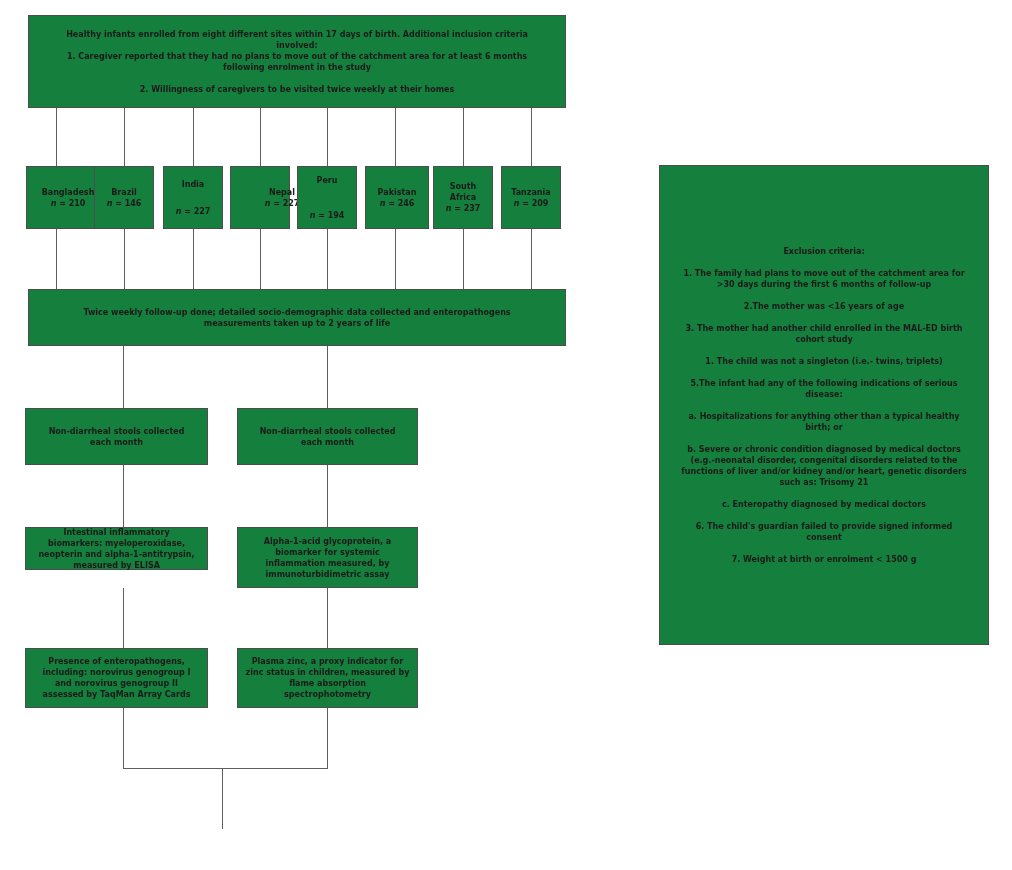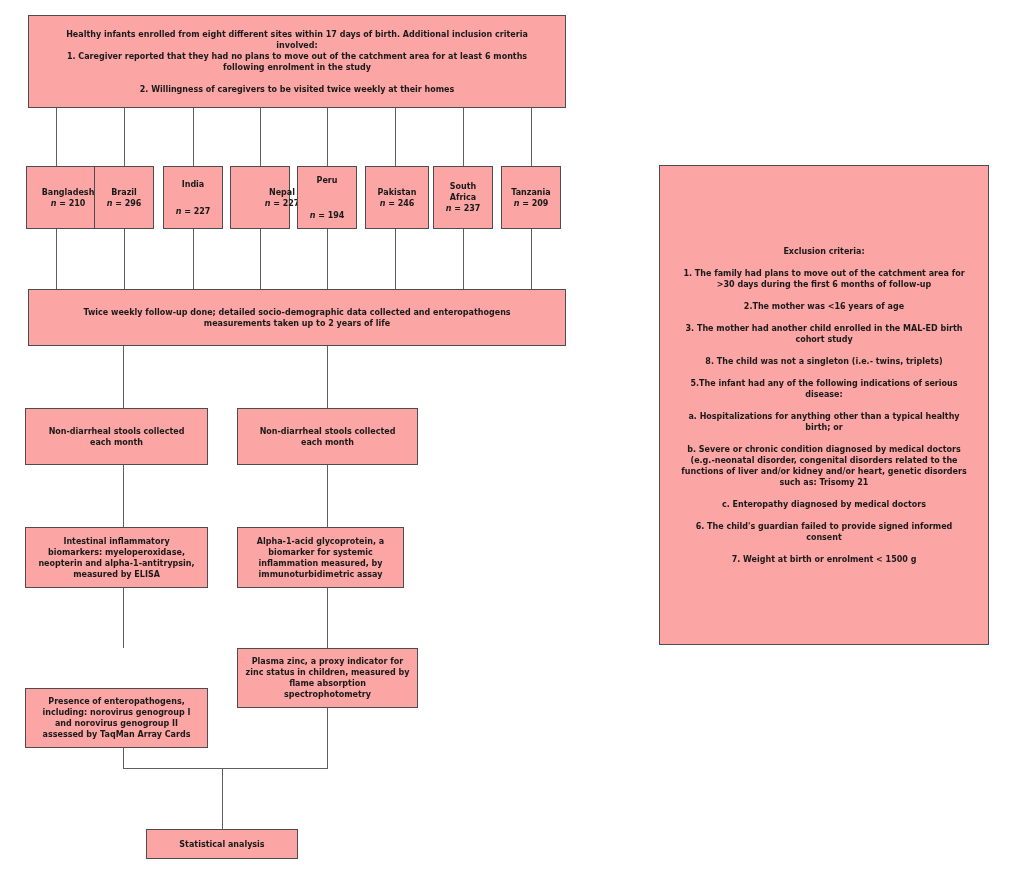--- a/index.html
+++ b/index.html
@@ -3,21 +3,21 @@
 <meta charset="utf-8">
 <style>
   html,body{margin:0;padding:0;background:#ffffff;}
   #canvas{
     position:relative;width:1012px;height:870px;background:#ffffff;
     font-family:"DejaVu Sans","Liberation Sans",sans-serif;
     color:#1a1a1a;overflow:hidden;
   }
   .box{
     position:absolute;box-sizing:border-box;
-    border:1px solid #4d4d4d;background:#fca5a5;
+    border:1px solid #4d4d4d;background:#15803d;
     display:flex;flex-direction:column;align-items:center;justify-content:center;
     text-align:center;font-weight:bold;font-size:8px;line-height:11px;
   }
   .line{min-height:11px;white-space:nowrap;}
   .vline{position:absolute;width:1px;background:#5f5f5f;}
   .hline{position:absolute;height:1px;background:#5f5f5f;}
   .excl-item{margin:0 0 11px 0;}
   .excl-item:last-child{margin-bottom:0;}
   .n-italic{font-style:italic;}
   .country-name{white-space:normal;padding:0 2px;}
@@ -47,41 +47,38 @@
   <div class="vline" style="left:123px;top:708px;height:60px;"></div>
 
   <div class="vline" style="left:327px;top:346px;height:62px;"></div>
   <div class="vline" style="left:327px;top:465px;height:62px;"></div>
   <div class="vline" style="left:327px;top:588px;height:60px;"></div>
   <div class="vline" style="left:327px;top:708px;height:60px;"></div>
 
   <div class="hline" style="left:123px;top:768px;width:205px;"></div>
   <div class="vline" style="left:222px;top:768px;height:61px;"></div>
 
-  <div class="box" style="left:146px;top:829px;width:152px;height:30px;">
-    <div class="line">Statistical analysis</div>
-  </div>
 
   <div class="box" id="exclusion-box" style="left:659px;top:165px;width:330px;height:480px;padding:12px;">
     <div class="excl-item" id="exclusion-title-wrap">
       <div class="line">Exclusion criteria:</div>
     </div>
   <div class="excl-item">
         <div class="line">1. The family had plans to move out of the catchment area for</div>
         <div class="line">&gt;30 days during the first 6 months of follow-up</div>
       </div>
       <div class="excl-item">
         <div class="line">2.The mother was &lt;16 years of age</div>
       </div>
       <div class="excl-item">
         <div class="line">3. The mother had another child enrolled in the MAL-ED birth</div>
         <div class="line">cohort study</div>
       </div>
       <div class="excl-item">
-        <div class="line">8. The child was not a singleton (i.e.- twins, triplets)</div>
+        <div class="line">1. The child was not a singleton (i.e.- twins, triplets)</div>
       </div>
       <div class="excl-item">
         <div class="line">5.The infant had any of the following indications of serious</div>
         <div class="line">disease:</div>
       </div>
       <div class="excl-item">
         <div class="line">a. Hospitalizations for anything other than a typical healthy</div>
         <div class="line">birth; or</div>
       </div>
       <div class="excl-item">
@@ -103,21 +100,21 @@
     </div>
 
 <div class="box" style="left: 26px; top: 166px; width: 84px; height: 63px;">
       <div class="line country-name">Bangladesh</div>
       <div class="line"><span class="n-italic">n</span><span> = 210</span></div>
     </div>
     <div class="vline" style="left: 56px; top: 108px; height: 58px;"></div>
     <div class="vline" style="left: 56px; top: 229px; height: 60px;"></div>
     <div class="box" style="left: 94px; top: 166px; width: 60px; height: 63px;">
       <div class="line country-name">Brazil</div>
-      <div class="line"><span class="n-italic">n</span><span> = 296</span></div>
+      <div class="line"><span class="n-italic">n</span><span> = 146</span></div>
     </div>
     <div class="vline" style="left: 124px; top: 108px; height: 58px;"></div>
     <div class="vline" style="left: 124px; top: 229px; height: 60px;"></div>
     <div class="box" style="left: 163px; top: 166px; width: 60px; height: 63px; gap: 16px;">
       <div class="line country-name">India</div>
       <div class="line"><span class="n-italic">n</span><span> = 227</span></div>
     </div>
     <div class="vline" style="left: 193px; top: 108px; height: 58px;"></div>
     <div class="vline" style="left: 193px; top: 229px; height: 60px;"></div>
     <div class="box" style="left: 230px; top: 166px; width: 60px; height: 63px; padding-left: 44px;">
@@ -147,37 +144,37 @@
     <div class="box" style="left: 501px; top: 166px; width: 60px; height: 63px;">
       <div class="line country-name">Tanzania</div>
       <div class="line"><span class="n-italic">n</span><span> = 209</span></div>
     </div>
     <div class="vline" style="left: 531px; top: 108px; height: 58px;"></div>
     <div class="vline" style="left: 531px; top: 229px; height: 60px;"></div>
     <div class="box" style="left: 25px; top: 408px; width: 183px; height: 57px;">
       <div class="line">Non-diarrheal stools collected</div>
       <div class="line">each month</div>
     </div>
-    <div class="box" style="left: 25px; top: 527px; width: 183px; height: 61px;">
+    <div class="box" style="left: 25px; top: 527px; width: 183px; height: 43px;">
       <div class="line">Intestinal inflammatory</div>
       <div class="line">biomarkers: myeloperoxidase,</div>
       <div class="line">neopterin and alpha-1-antitrypsin,</div>
       <div class="line">measured by ELISA</div>
     </div>
-    <div class="box" style="left: 25px; top: 648px; width: 183px; height: 60px; margin-top: 40px;">
+    <div class="box" style="left: 25px; top: 648px; width: 183px; height: 60px;">
       <div class="line">Presence of enteropathogens,</div>
       <div class="line">including: norovirus genogroup I</div>
       <div class="line">and norovirus genogroup II</div>
       <div class="line">assessed by TaqMan Array Cards</div>
     </div>
     <div class="box" style="left: 237px; top: 408px; width: 181px; height: 57px;">
       <div class="line">Non-diarrheal stools collected</div>
       <div class="line">each month</div>
     </div>
-    <div class="box" style="left: 237px; top: 527px; width: 167px; height: 61px;">
+    <div class="box" style="left: 237px; top: 527px; width: 181px; height: 61px;">
       <div class="line">Alpha-1-acid glycoprotein, a</div>
       <div class="line">biomarker for systemic</div>
       <div class="line">inflammation measured, by</div>
       <div class="line">immunoturbidimetric assay</div>
     </div>
     <div class="box" style="left: 237px; top: 648px; width: 181px; height: 60px;">
       <div class="line">Plasma zinc, a proxy indicator for</div>
       <div class="line">zinc status in children, measured by</div>
       <div class="line">flame absorption</div>
       <div class="line">spectrophotometry</div>

